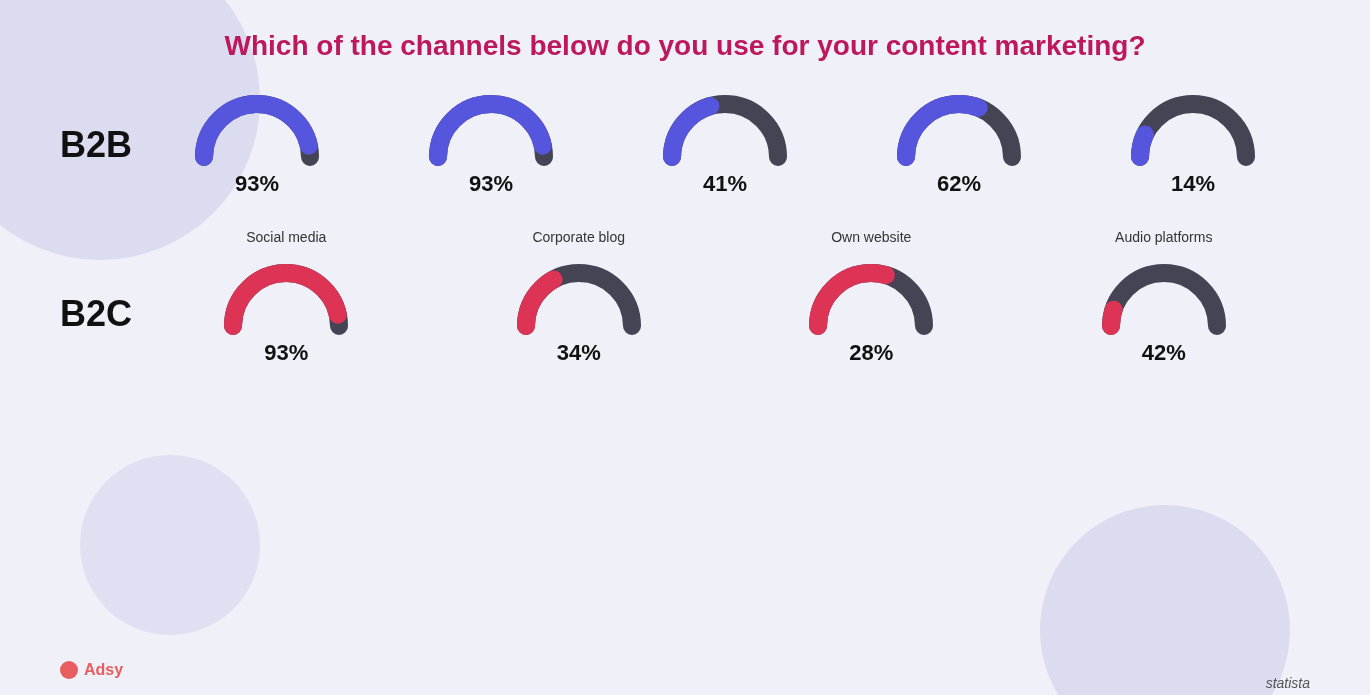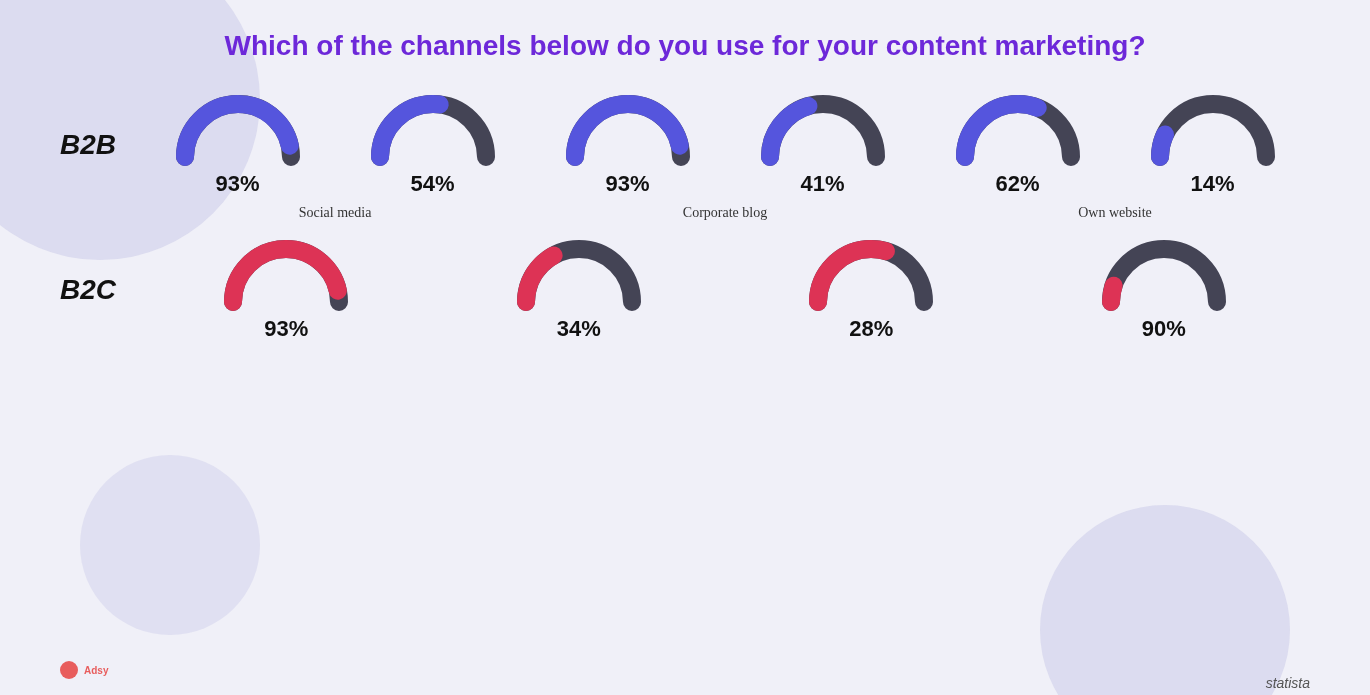--- a/index.html
+++ b/index.html
@@ -49,37 +49,36 @@
       z-index: 1;
       width: 100%;
       height: 100%;
       padding: 30px 60px 20px 60px;
     }
 
     .title {
       text-align: center;
       font-size: 28px;
       font-weight: 800;
-      color: #6d28d9;
+      color: #be185d;
       margin-bottom: 30px;
     }
 
     .chart-section {
       display: flex;
       align-items: center;
       margin-bottom: 0;
     }
 
     .row-label {
-      font-size: 28px;
+      font-size: 36px;
       font-weight: 900;
       color: #111;
       width: 80px;
       flex-shrink: 0;
-      font-style: italic;
     }
 
     .gauges-row {
       display: flex;
       flex: 1;
       justify-content: space-around;
       align-items: center;
     }
 
     .gauge-wrap {
@@ -128,21 +127,21 @@
       bottom: 16px;
       left: 60px;
       font-size: 13px;
       color: #555;
       display: flex;
       align-items: center;
       gap: 6px;
     }
     .footer-adsy {
       font-weight: 700;
-      font-size: 10px;
+      font-size: 16px;
       color: #e85d5d;
     }
     .footer-adsy-circle {
       width: 18px;
       height: 18px;
       border-radius: 50%;
       background: #e85d5d;
       display: inline-block;
       vertical-align: middle;
     }
@@ -179,31 +178,20 @@
     </svg>
           </div>
           <div class="gauge-label">93%</div>
         </div>
         <div class="gauge-wrap">
           <div class="gauge-container">
             <svg width="130" height="75" viewBox="0 0 130 75">
 
       <path d="M 12 65 A 53 53 0 0 1 118 65" fill="none" stroke="#444455" stroke-width="18" stroke-linecap="round"></path>
 
-      <path d="M 12 65 A 53 53 0 0 1 118 65" fill="none" stroke="#5555dd" stroke-width="18" stroke-linecap="round" stroke-dasharray="89.91238174573989 166.50441064025904" stroke-dashoffset="0"></path>
-    </svg>
-          </div>
-          <div class="gauge-label">54%</div>
-        </div>
-        <div class="gauge-wrap">
-          <div class="gauge-container">
-            <svg width="130" height="75" viewBox="0 0 130 75">
-
-      <path d="M 12 65 A 53 53 0 0 1 118 65" fill="none" stroke="#444455" stroke-width="18" stroke-linecap="round"></path>
-
       <path d="M 12 65 A 53 53 0 0 1 118 65" fill="none" stroke="#5555dd" stroke-width="18" stroke-linecap="round" stroke-dasharray="154.84910189544092 166.50441064025904" stroke-dashoffset="0"></path>
     </svg>
           </div>
           <div class="gauge-label">93%</div>
         </div>
         <div class="gauge-wrap">
           <div class="gauge-container">
             <svg width="130" height="75" viewBox="0 0 130 75">
 
       <path d="M 12 65 A 53 53 0 0 1 118 65" fill="none" stroke="#444455" stroke-width="18" stroke-linecap="round"></path>
@@ -231,26 +219,27 @@
       <path d="M 12 65 A 53 53 0 0 1 118 65" fill="none" stroke="#444455" stroke-width="18" stroke-linecap="round"></path>
 
       <path d="M 12 65 A 53 53 0 0 1 118 65" fill="none" stroke="#5555dd" stroke-width="18" stroke-linecap="round" stroke-dasharray="23.310617489636268 166.50441064025904" stroke-dashoffset="0"></path>
     </svg>
           </div>
           <div class="gauge-label">14%</div>
         </div>
       </div>
   </div>
 
-  <div style="display:flex; align-items:center; margin-top: 0; font-family: Liberation Serif, serif;">
+  <div style="display:flex; align-items:center; margin-top: 24px;">
     <div style="width:80px; flex-shrink:0;"></div>
     <div class="category-labels-row" id="category-labels">
     <div class="category-label">Social media</div>
         <div class="category-label">Corporate blog</div>
         <div class="category-label">Own website</div>
+        <div class="category-label">Audio platforms</div>
       </div>
   </div>
 
   <div class="chart-section" style="margin-top: 8px;">
     <div class="row-label">B2C</div>
     <div class="gauges-row" id="b2c-gauges">
     <div class="gauge-wrap">
           <div class="gauge-container">
             <svg width="130" height="75" viewBox="0 0 130 75">
 
@@ -285,21 +274,21 @@
         </div>
         <div class="gauge-wrap">
           <div class="gauge-container">
             <svg width="130" height="75" viewBox="0 0 130 75">
 
       <path d="M 12 65 A 53 53 0 0 1 118 65" fill="none" stroke="#444455" stroke-width="18" stroke-linecap="round"></path>
 
       <path d="M 12 65 A 53 53 0 0 1 118 65" fill="none" stroke="#dd3355" stroke-width="18" stroke-linecap="round" stroke-dasharray="16.650441064025905 166.50441064025904" stroke-dashoffset="0"></path>
     </svg>
           </div>
-          <div class="gauge-label">90%</div>
+          <div class="gauge-label">42%</div>
         </div>
       </div>
   </div>
 
 </div>
 
 <div class="footer">
   <span class="footer-adsy-circle"></span>
   <span class="footer-adsy">Adsy</span>
 </div>

